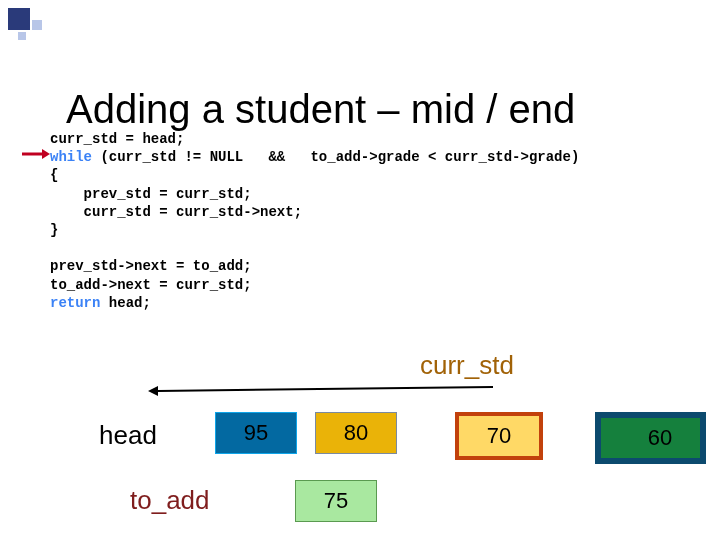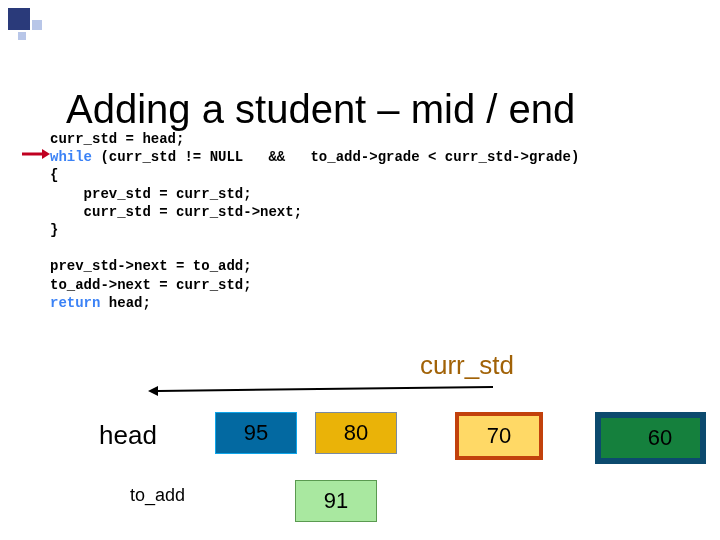--- a/index.html
+++ b/index.html
@@ -96,22 +96,22 @@
     top: 412px;
   }
   .n95 { left: 175px; background: #0369a1; border: 1px solid #0ea5e9; margin-left: 40px; }
   .n80 { left: 315px; background: #eab308; border: 1px solid #7a8aa0; }
   .n70 { left: 455px; background: #ffd966; border: 4px solid #c2410c; }
   .n60 { left: 595px; background: #15803d; border: 6px solid #0c4a6e; padding-left: 19px; }
   .to-add-label {
     position: absolute;
     top: 485px;
     left: 130px;
-    font-size: 18px;
-    color: #000000;
+    font-size: 26px;
+    color: #7f1d1d;
   }
   .n75 {
     position: absolute;
     width: 80px;
     height: 40px;
     line-height: 40px;
     text-align: center;
     font-size: 22px;
     color: #000;
     top: 480px;
@@ -159,13 +159,13 @@
 </div>
 
 <div class="head-label">head</div>
 
 <div class="node n95">95</div>
 <div class="node n80">80</div>
 <div class="node n70">70</div>
 <div class="node n60">60</div>
 
 <div class="to-add-label">to_add</div>
-<div class="n75">91</div>
+<div class="n75">75</div>
 
 </body></html>

